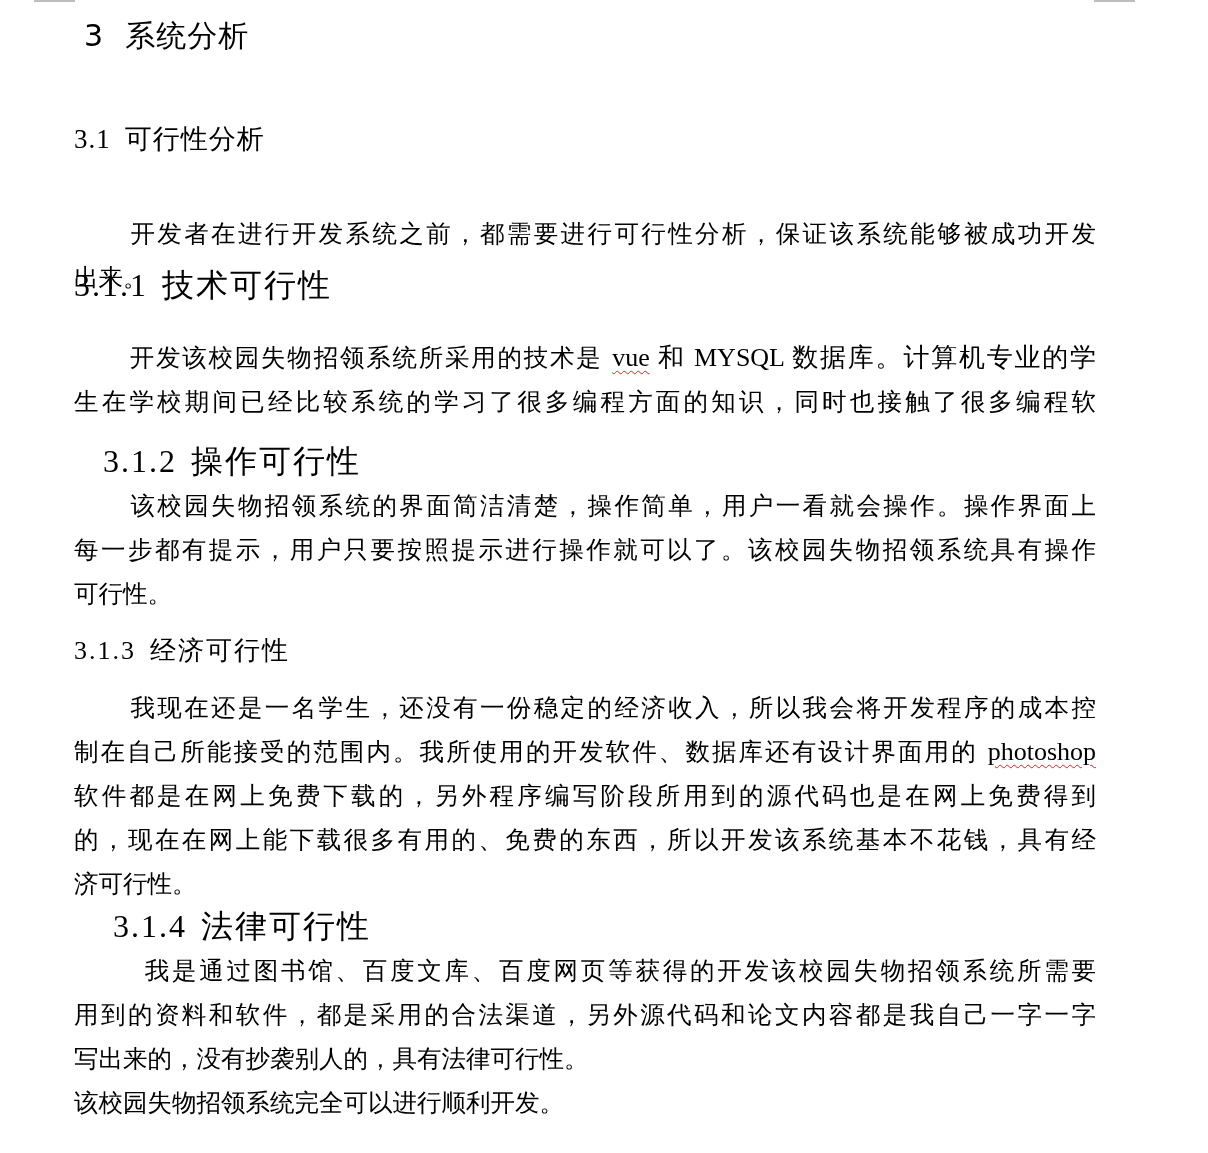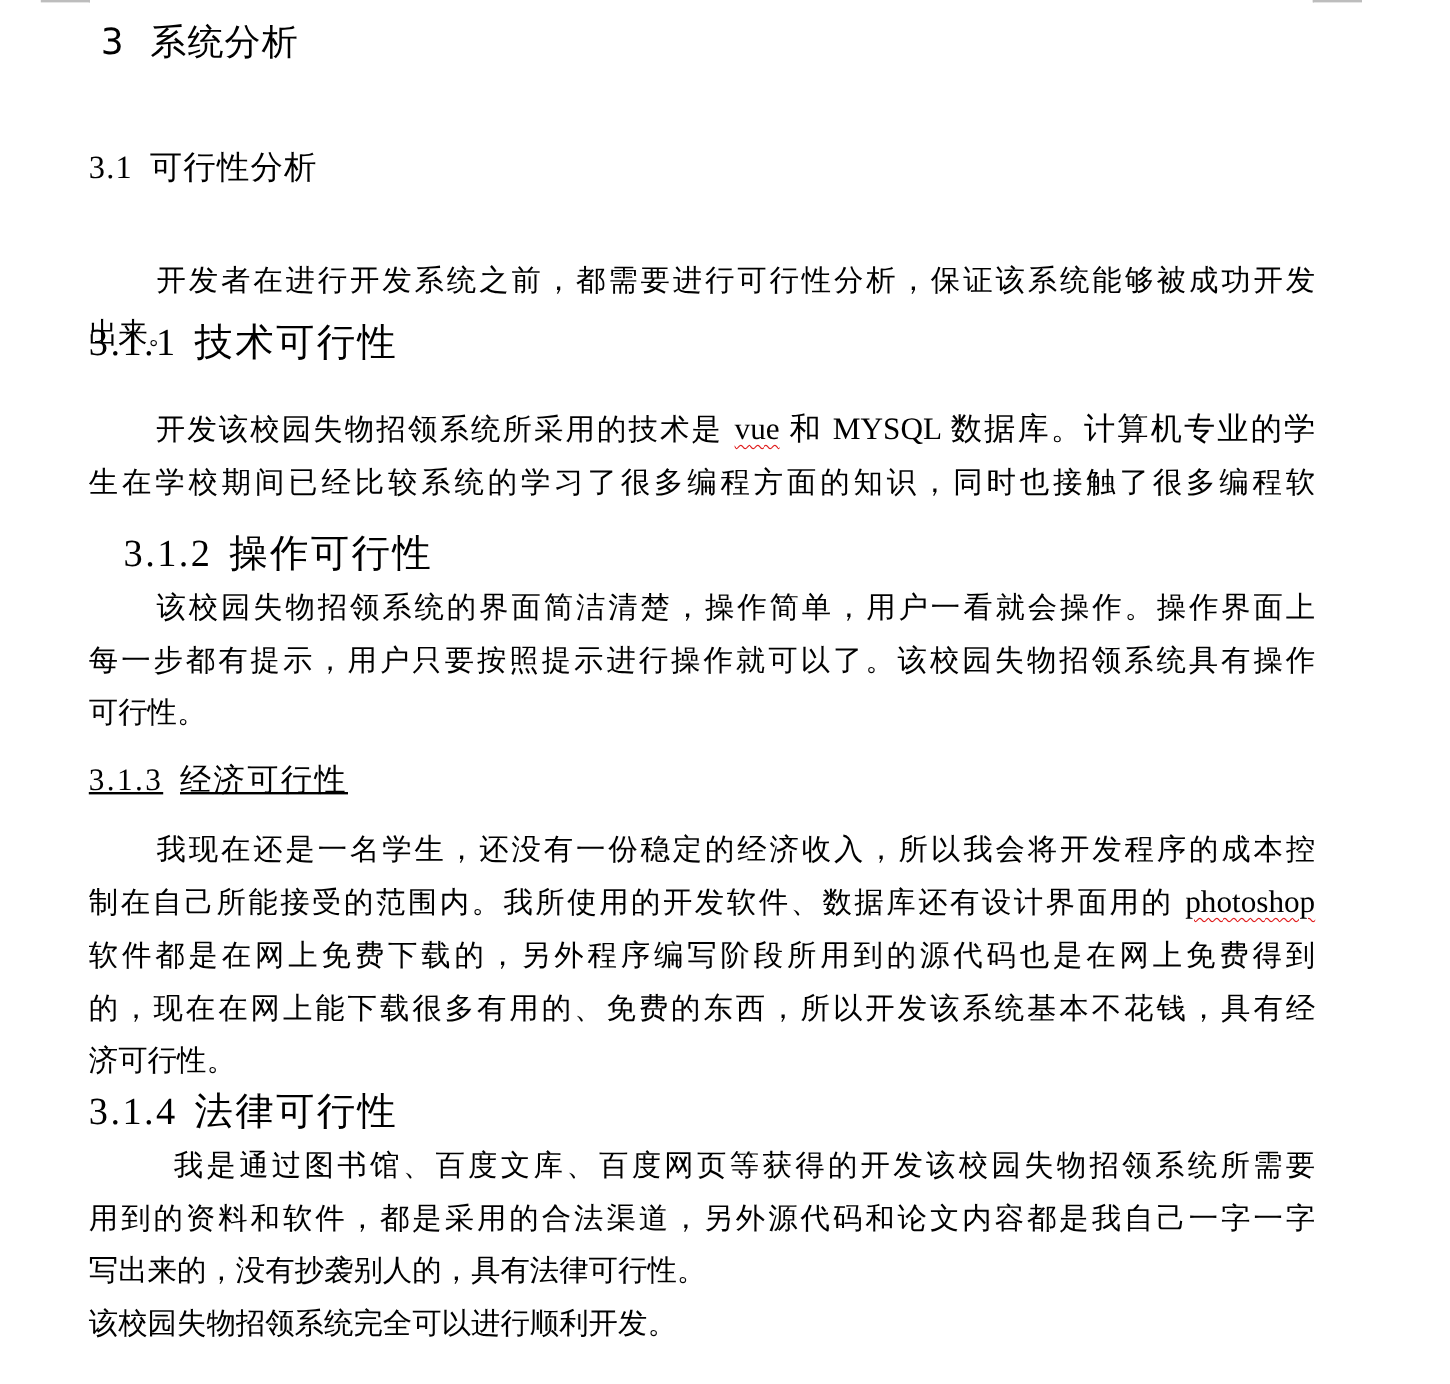--- a/index.html
+++ b/index.html
@@ -66,21 +66,20 @@
     .h3 {
       position: absolute;
       left: 0;
       font-family: "DejaVu Sans", "Liberation Sans", sans-serif;
       font-size: 32px;
       line-height: 36px;
       letter-spacing: 2px;
     }
     .h3.large {
       font-size: 26px;
-      text-decoration: underline;
     }
     .para {
       position: absolute;
       left: 0;
       width: 1022px;
       font-family: "DejaVu Serif", "Liberation Serif", serif;
       font-size: 24.5px;
       line-height: 44px;
       text-align: justify;
       text-align-last: left;
@@ -154,21 +153,21 @@
     <span class="num">3.1.3</span><span>经济可行性</span>
   </div>
   <div class="para" style="top:686px;">
     <span class="line"><span class="indent"></span><span>我现在还是一名学生，还没有一份稳定的经济收入，所以我会将开发程序的成本控</span></span>
     <span class="line"><span>制在自己所能接受的范围内。我所使用的开发软件、数据库还有设计界面用的 </span><span class="latin spell">photoshop</span></span>
     <span class="line"><span>软件都是在网上免费下载的，另外程序编写阶段所用到的源代码也是在网上免费得到</span></span>
     <span class="line"><span>的，现在在网上能下载很多有用的、免费的东西，所以开发该系统基本不花钱，具有经</span></span>
     <span class="line last"><span>济可行性。</span></span>
   </div>
 
-  <div class="h3" style="top:908px;">
+  <div class="h3" style="top:908px;margin-left:39px;">
     <span class="num">3.1.4</span><span>法律可行性</span>
   </div>
   <div class="para" style="top:949px;">
     <span class="line"><span class="indent wide"></span><span>我是通过图书馆、百度文库、百度网页等获得的开发该校园失物招领系统所需要</span></span>
     <span class="line"><span>用到的资料和软件，都是采用的合法渠道，另外源代码和论文内容都是我自己一字一字</span></span>
     <span class="line last"><span>写出来的，没有抄袭别人的，具有法律可行性。</span></span>
   </div>
 
   <div class="para" style="top:1081px;">
     <span class="line last"><span>该校园失物招领系统完全可以进行顺利开发。</span></span>

